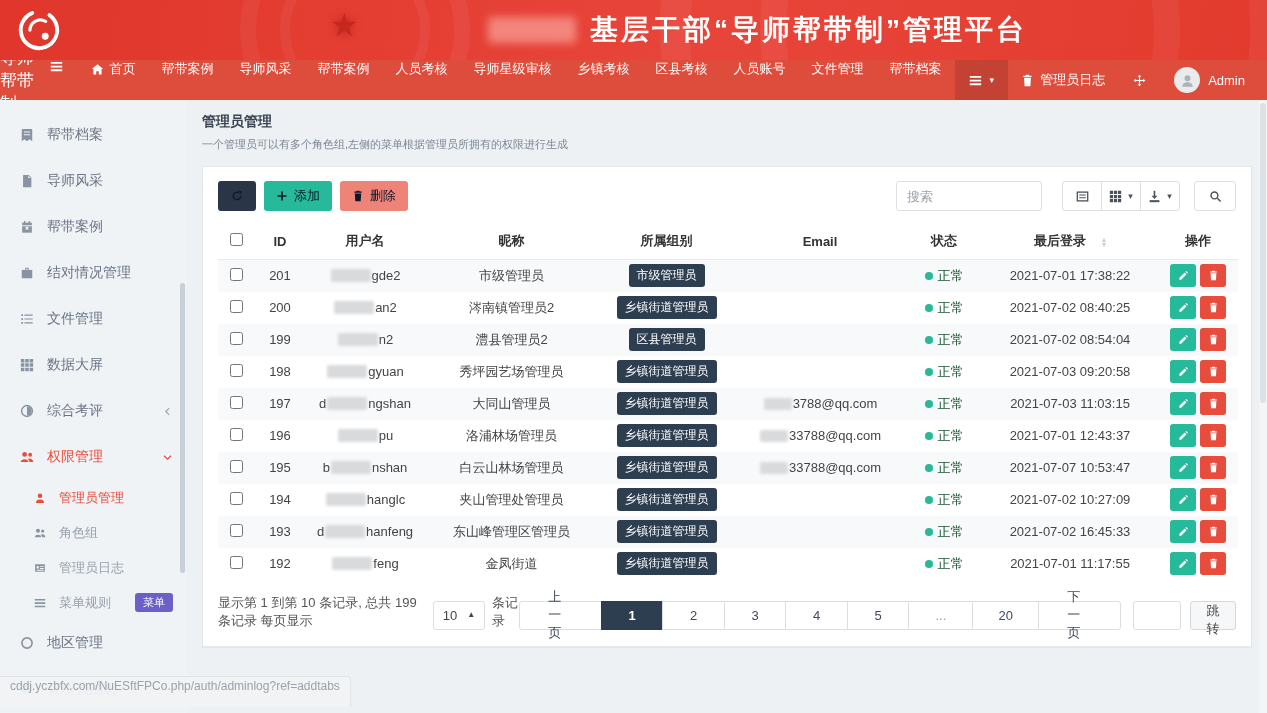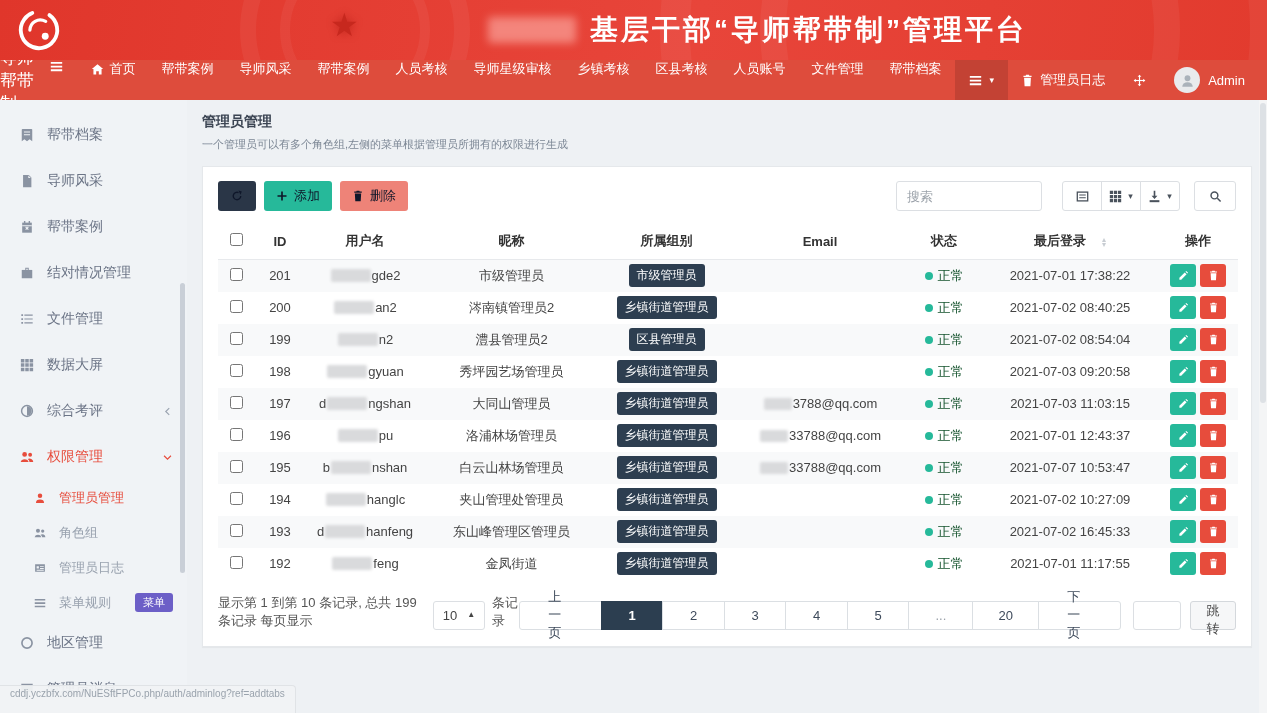--- a/index.html
+++ b/index.html
@@ -93,21 +93,21 @@
   .pages{margin-left:auto;display:flex;align-items:center}
   .pg{min-width:30px;height:29px;padding:0 28px;display:flex;align-items:center;justify-content:center;border:1px solid #dbdfe3;background:#fff;color:#3e4a5b;margin-left:-1px;cursor:pointer}
   .pg:first-child{border-radius:3px 0 0 3px;margin-left:0}
   .pg.last{border-radius:0 3px 3px 0}
   .pg.active{background:#2c3e50;border-color:#2c3e50;color:#fff;font-weight:bold}
   .pg.dots{color:#9aa1a9;cursor:default}
   .jump-input{width:48px;height:29px;border:1px solid #dcdfe3;border-radius:3px;margin-left:12px;padding:0 6px;font-size:13px;outline:none}
   .jump-btn{height:29px;padding:0 13px;margin-left:9px;border:1px solid #d4d8dc;background:#f6f7f8;border-radius:3px;font-size:13px;color:#444;cursor:pointer}
 
   
-  .statusbar{position:absolute;left:0;bottom:0;background:rgba(240,242,244,.95);border:1px solid #e0e3e6;border-left:none;border-bottom:none;border-top-right-radius:4px;padding:2px 10px 14px;font-size:10px;color:#9aa3ad;z-index:5}
+  .statusbar{position:absolute;left:0;bottom:6px;background:rgba(240,242,244,.95);border:1px solid #e0e3e6;border-left:none;border-bottom:none;border-top-right-radius:4px;padding:2px 10px 14px;font-size:12px;color:#9aa3ad;z-index:5}
   .v-scroll{position:absolute;right:0;top:100px;width:8px;height:613px;background:#f4f5f6}
   .v-scroll .thumb{margin:3px 1px 0;height:300px;width:6px;border-radius:3px;background:#dde1e5}
   .ic svg{display:block}
 </style>
 </head>
 <body>
 
 <div class="page">
 
   <header class="topbar">

